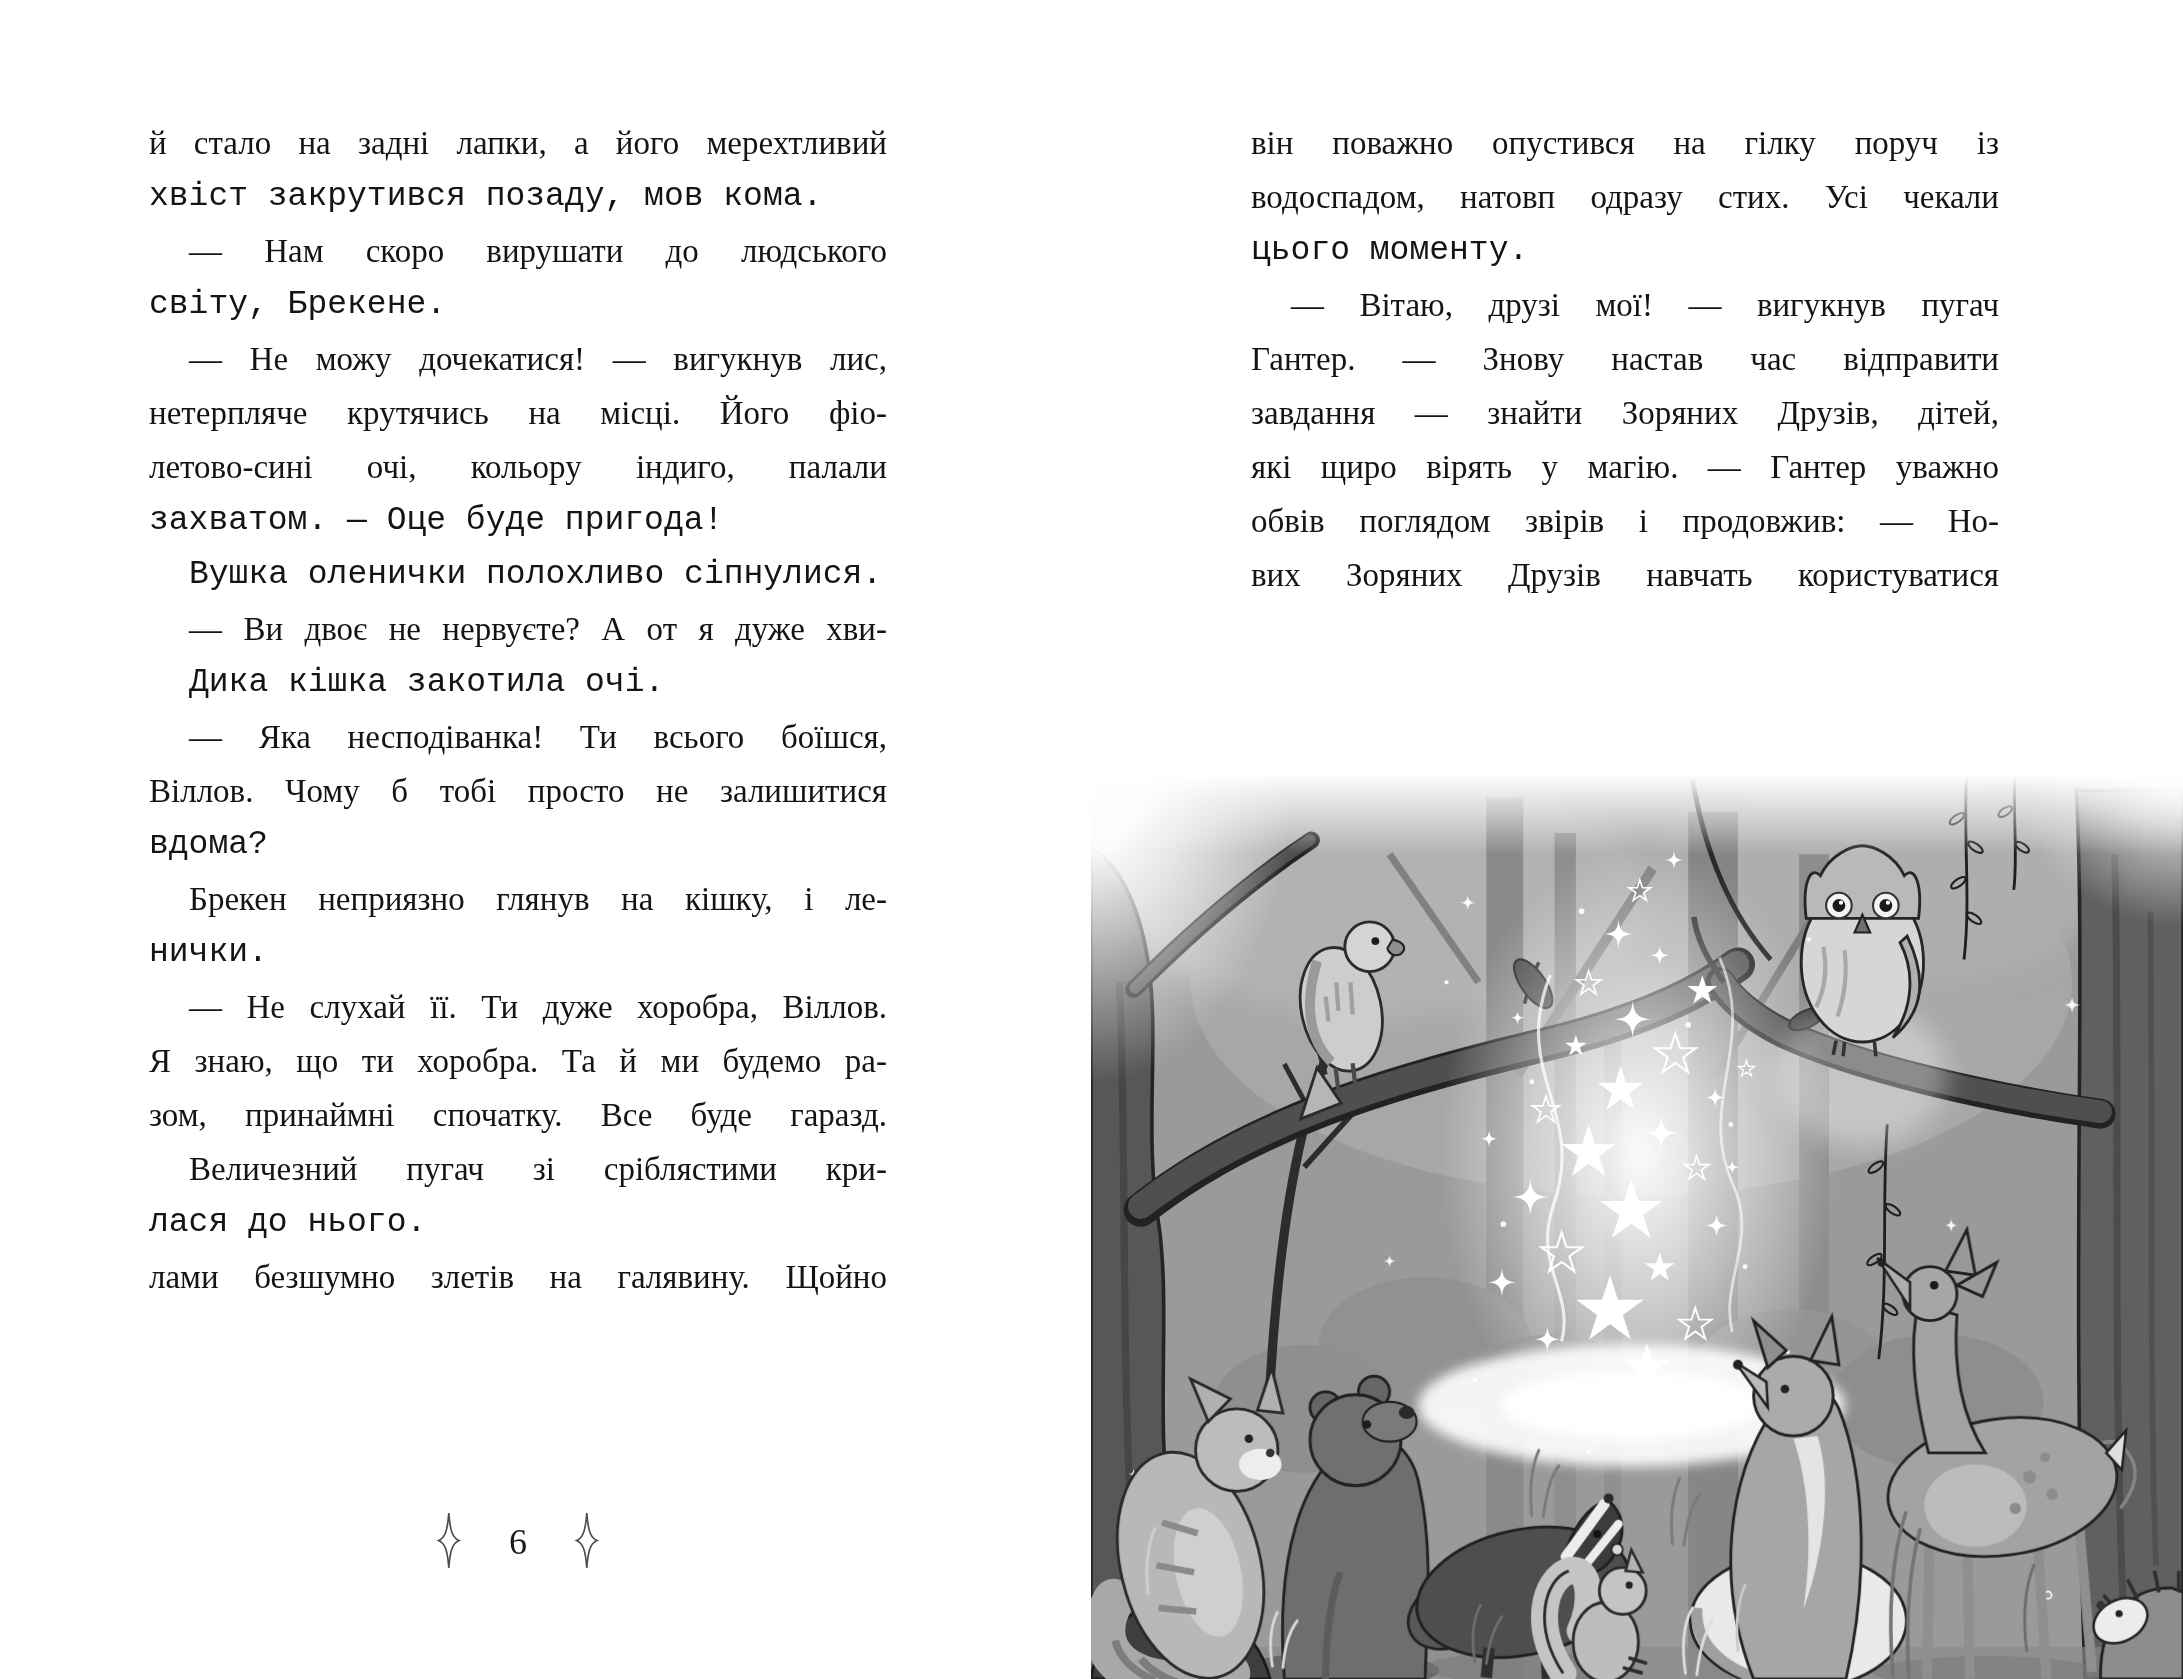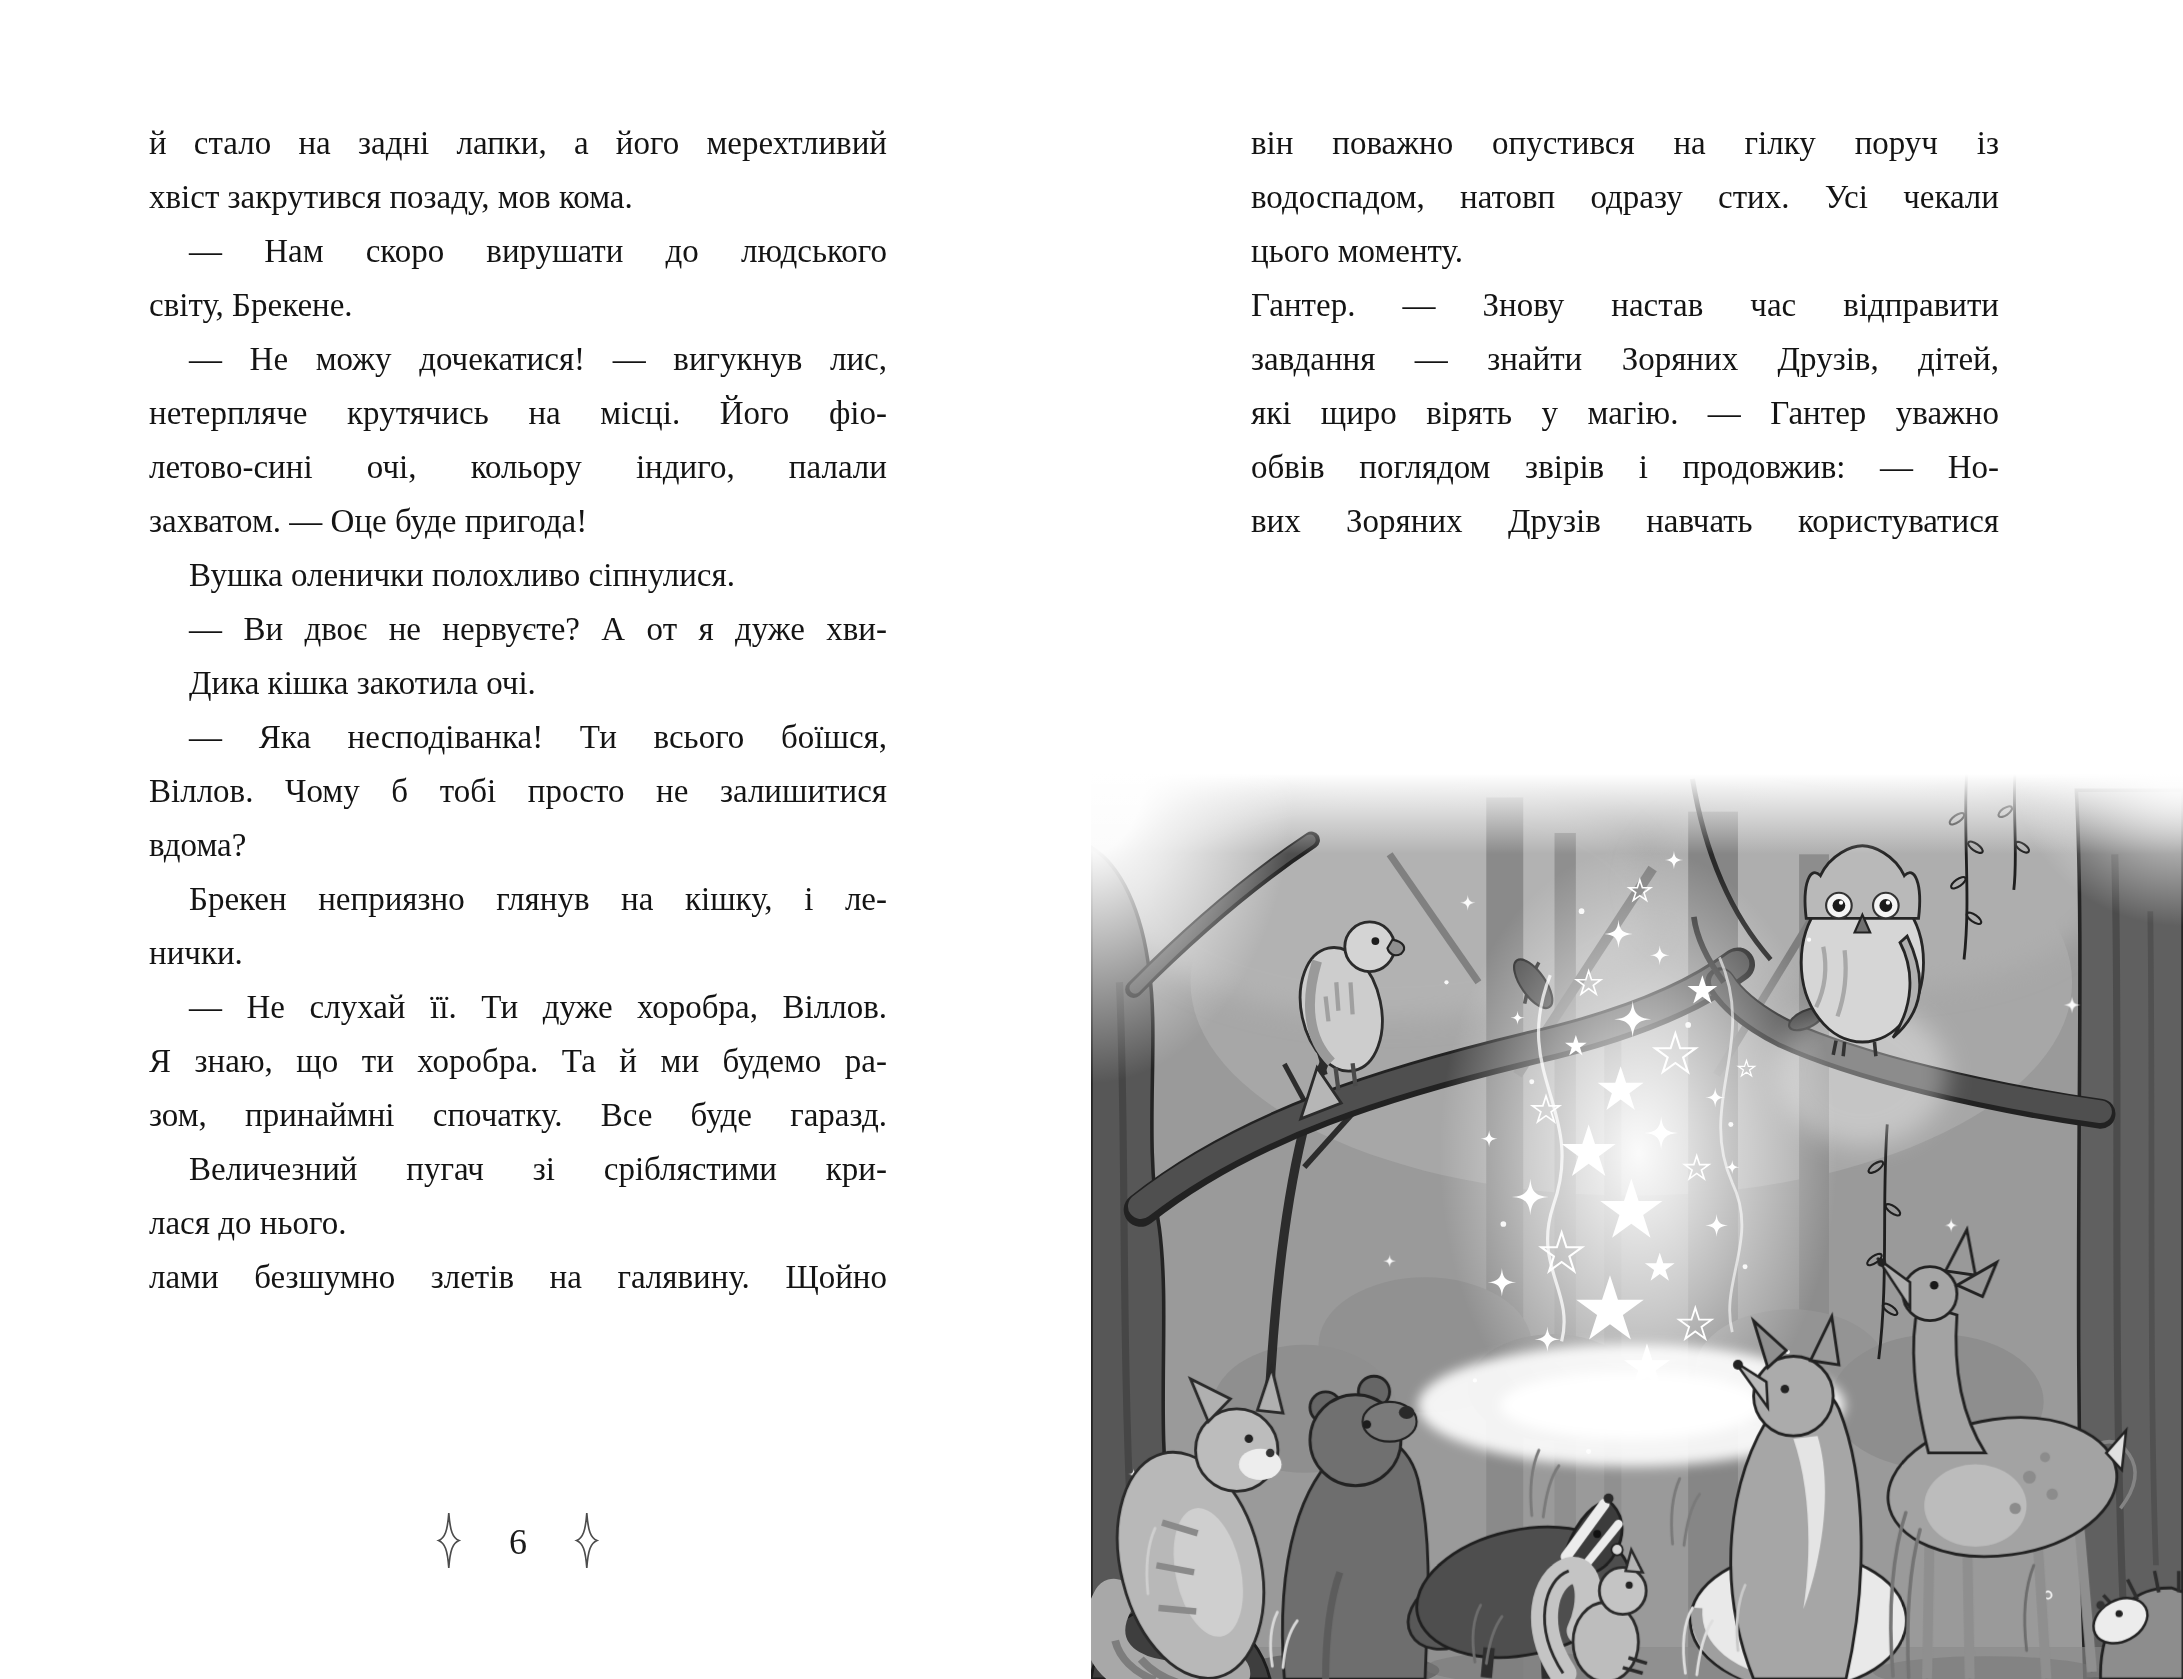--- a/index.html
+++ b/index.html
@@ -7,21 +7,21 @@
     width:2183px;height:1679px;background:#ffffff;
     font-family:"Liberation Serif","DejaVu Serif",serif;
     color:#161616;
   }
   .spread{position:relative;width:2183px;height:1679px;overflow:hidden;background:#fff;}
   .text-col{position:absolute;top:116px;font-size:33px;line-height:54px;color:#141414;}
   #left-col{left:149px;width:738px;}
   #right-col{left:1251px;width:748px;}
   .line{width:100%;}
   .line.j{text-align:justify;text-align-last:justify;}
-  .line.l{text-align:center;text-align-last:left;}
+  .line.l{text-align:center;text-align-last:left;font-family:Liberation Mono, monospace;}
   .line.ind{text-indent:40px;}
   .footer{
     position:absolute;left:149px;width:738px;top:1501px;height:78px;
     display:flex;align-items:center;justify-content:center;gap:47px;
   }
   .footer .pagenum{font-size:36px;color:#1b1b1b;padding-top:4.3px;}
   .sparkle{width:25.6px;height:65px;display:block;}
   .illus{
     position:absolute;left:1091px;top:769px;width:1092px;height:910px;
   }
@@ -76,20 +76,21 @@
     <span class="pagenum">6</span>
     <svg class="sparkle" viewBox="-20 -46 40 92">
       <path d="M0,-43 C2,-15 6,-4 16,0 C6,4 2,15 0,43 C-2,15 -6,4 -16,0 C-6,-4 -2,-15 0,-43 Z" fill="#ffffff" stroke="#4c4c4c" stroke-width="2.6"></path>
     </svg>
   </div>
 
   <div class="text-col" id="right-col">
       <div class="line j">він поважно опустився на гілку поруч із</div>
       <div class="line j">водоспадом, натовп одразу стих. Усі чекали</div>
       <div class="line l">цього моменту.</div>
+      <div class="line j ind">— Вітаю, друзі мої! — вигукнув пугач</div>
       <div class="line j">Гантер. — Знову настав час відправити</div>
       <div class="line j">завдання — знайти Зоряних Друзів, дітей,</div>
       <div class="line j">які щиро вірять у магію. — Гантер уважно</div>
       <div class="line j">обвів поглядом звірів і продовжив: — Но-</div>
       <div class="line j">вих Зоряних Друзів навчать користуватися</div>
     </div>
 
   <div class="illus">
     <svg viewBox="0 0 1536 1280">
       <defs>

